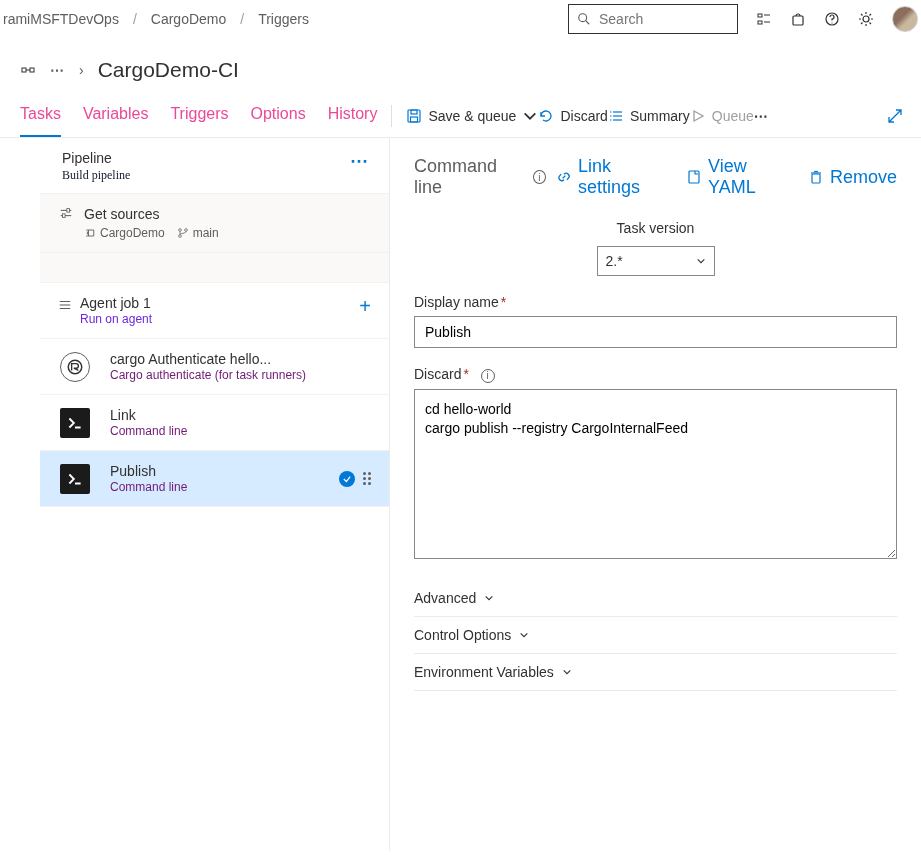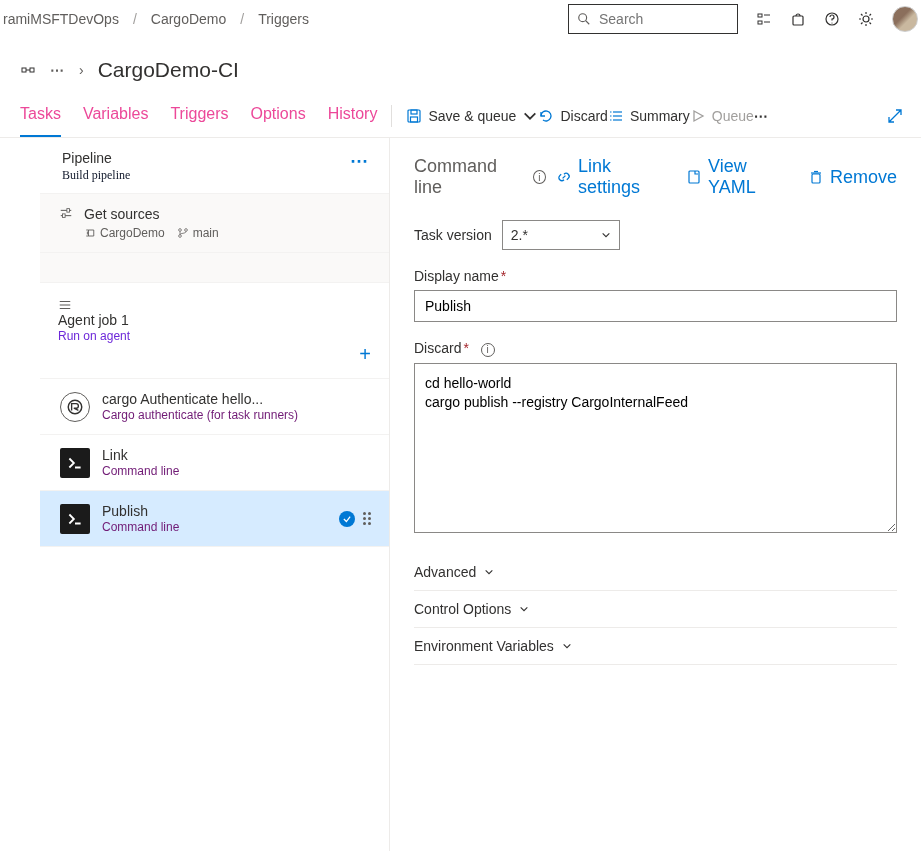--- a/index.html
+++ b/index.html
@@ -190,33 +190,32 @@
   }
   .l-sources > .left-iconlets { width: 16px; display:flex; flex-direction: column; align-items: center; gap:2px; color:#605e5c; }
 
   .gap-block { height: 30px; border-bottom: 1px solid #f3f2f1; background:#faf9f8; }
 
   .agent-row {
     display: flex;
     align-items: flex-start;
     padding: 12px 18px;
     border-bottom: 1px solid #f3f2f1;
-    flex-direction: column;
   }
   .agent-row .plus {
     margin-left: auto;
     color: #0078d4;
     font-size: 20px;
     cursor: pointer;
   }
 
   .task-item {
     display: flex;
     align-items: center;
-    gap: 12px;
+    gap: 20px;
     padding: 12px 18px 12px 20px;
     border-bottom: 1px solid #f3f2f1;
     cursor: pointer;
   }
   .task-item.selected {
     background: #d6ebff;
   }
   .task-icon {
     width: 30px; height: 30px;
     display: flex; align-items: center; justify-content: center;
@@ -283,21 +282,21 @@
     gap: 20px;
   }
   .link-btn {
     display: flex;
     align-items: center;
     gap: 6px;
     color: #0078d4;
     cursor: pointer;
     font-size: 18px;
   }
-  .field-row { display: flex; align-items: center; gap: 10px; margin-bottom: 18px; }
+  .field-row { display: flex; align-items: center; gap: 10px; margin-bottom: 18px; flex-direction: column; }
   .field-label { font-size: 14px; color: #323130; }
   .req { color: #a4262c; margin-left: 2px; }
   .select {
     border: 1px solid #8a8886;
     height: 30px; min-width: 118px;
     display: flex; align-items: center; justify-content: space-between;
     padding: 0 8px;
     font-size: 14px;
     cursor: pointer;
   }

